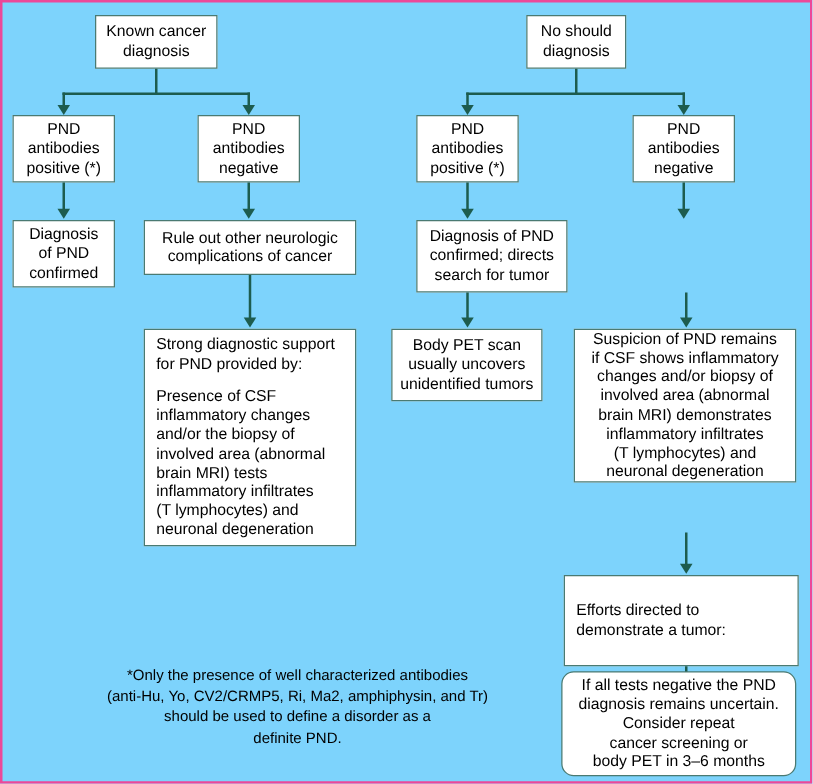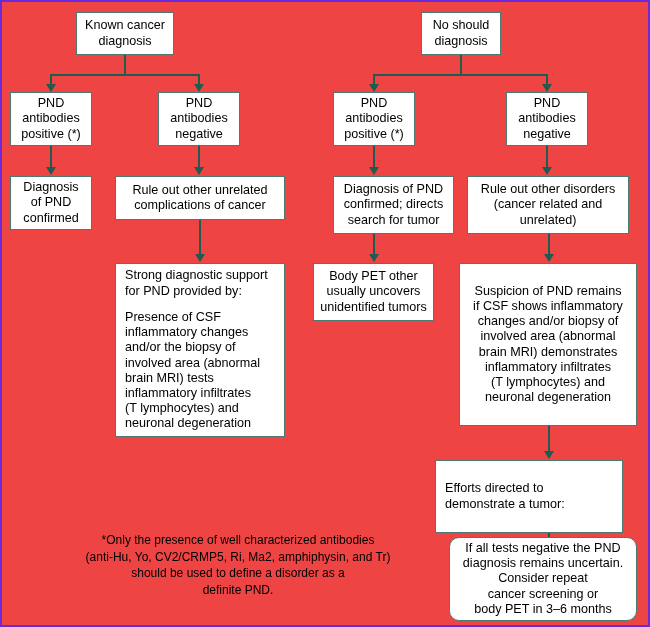--- a/index.html
+++ b/index.html
@@ -5,22 +5,22 @@
 <style>
   html, body {
     margin: 0;
     padding: 0;
     background: #ffffff;
   }
   #figure {
     position: relative;
     width: 650px;
     height: 627px;
-    background: #ef4444;
-    border: 2px solid #6d28d9;
+    background: #7dd3fc;
+    border: 2px solid #ec4899;
     box-sizing: border-box;
     font-family: "Liberation Sans", sans-serif;
     overflow: hidden;
   }
   .node {
     position: absolute;
     background: #ffffff;
     border: 1.5px solid #4a7a72;
     box-sizing: border-box;
     color: #000000;
@@ -97,21 +97,21 @@
   <div class="vline" style="left:196px; top:144px; height:23px;"></div>
   <div class="arrow" style="left:192px; top:165px;"></div>
 
   <div class="node center" style="left:8px; top:174px; width:82px; height:54px;">
     <p class="para">Diagnosis
 of PND
 confirmed</p>
   </div>
 
   <div class="node center" style="left:113px; top:174px; width:170px; height:44px;">
-    <p class="para">Rule out other unrelated
+    <p class="para">Rule out other neurologic
 complications of cancer</p>
   </div>
 
   <div class="vline" style="left:197px; top:218px; height:36px;"></div>
   <div class="arrow" style="left:193px; top:252px;"></div>
 
   <div class="node left" style="left:113px; top:261px; width:170px; height:174px; padding:7px 9px;">
     <p class="para">Strong diagnostic support
 for PND provided by:</p>
     <p class="para">Presence of CSF
@@ -153,53 +153,48 @@
 
   <div class="vline" style="left:544px; top:144px; height:23px;"></div>
   <div class="arrow" style="left:540px; top:165px;"></div>
 
   <div class="node center" style="left:311px; top:174px; width:121px; height:58px;margin-left:20px;">
     <p class="para">Diagnosis of PND
 confirmed; directs
 search for tumor</p>
   </div>
 
-  <div class="node center" style="left:465px; top:174px; width:162px; height:58px;">
-    <p class="para">Rule out other disorders
-(cancer related and
-unrelated)</p>
-  </div>
 
   <div class="vline" style="left:371px; top:232px; height:22px;"></div>
   <div class="arrow" style="left:367px; top:252px;"></div>
 
   <div class="vline" style="left:546px; top:232px; height:22px;"></div>
   <div class="arrow" style="left:542px; top:252px;"></div>
 
   <div class="node center" style="left:311px; top:261px; width:121px; height:58px;">
-    <p class="para">Body PET other
+    <p class="para">Body PET scan
 usually uncovers
 unidentified tumors</p>
   </div>
 
-  <div class="node center" style="left:457px; top:261px; width:178px; height:163px; padding:6px 7px;justify-content:center;">
+  <div class="node center" style="left:457px; top:261px; width:178px; height:123px; padding:6px 7px;justify-content:center;">
     <p class="para">Suspicion of PND remains
 if CSF shows inflammatory
 changes and/or biopsy of
 involved area (abnormal
 brain MRI) demonstrates
 inflammatory infiltrates
 (T lymphocytes) and
 neuronal degeneration</p>
   </div>
 
   <div class="vline" style="left:546px; top:424px; height:27px;"></div>
   <div class="arrow" style="left:542px; top:449px;"></div>
 
-  <div class="node left" style="left:433px; top:458px; width:188px; height:73px; padding:6px 9px;">
+  <div class="node left" style="left:449px; top:458px; width:188px; height:73px; padding:6px 9px;">
     <p class="para">Efforts directed to
 demonstrate a tumor:</p>
   </div>
 
   <div class="vline" style="left:546px; top:531px; height:18px;"></div>
   <div class="arrow" style="left:542px; top:543px;"></div>
 
   <div class="node center" style="left:447px; top:535px; width:188px; height:84px; padding:5px 7px;border-radius:10px;">
     <p class="para">If all tests negative the PND
 diagnosis remains uncertain.

